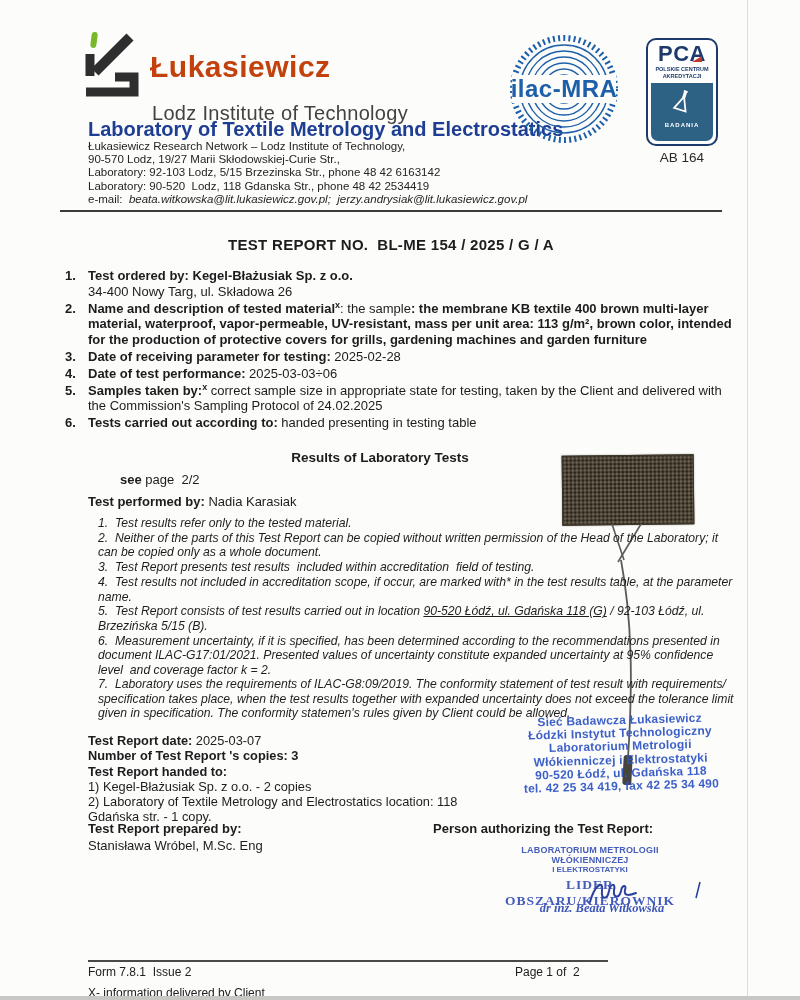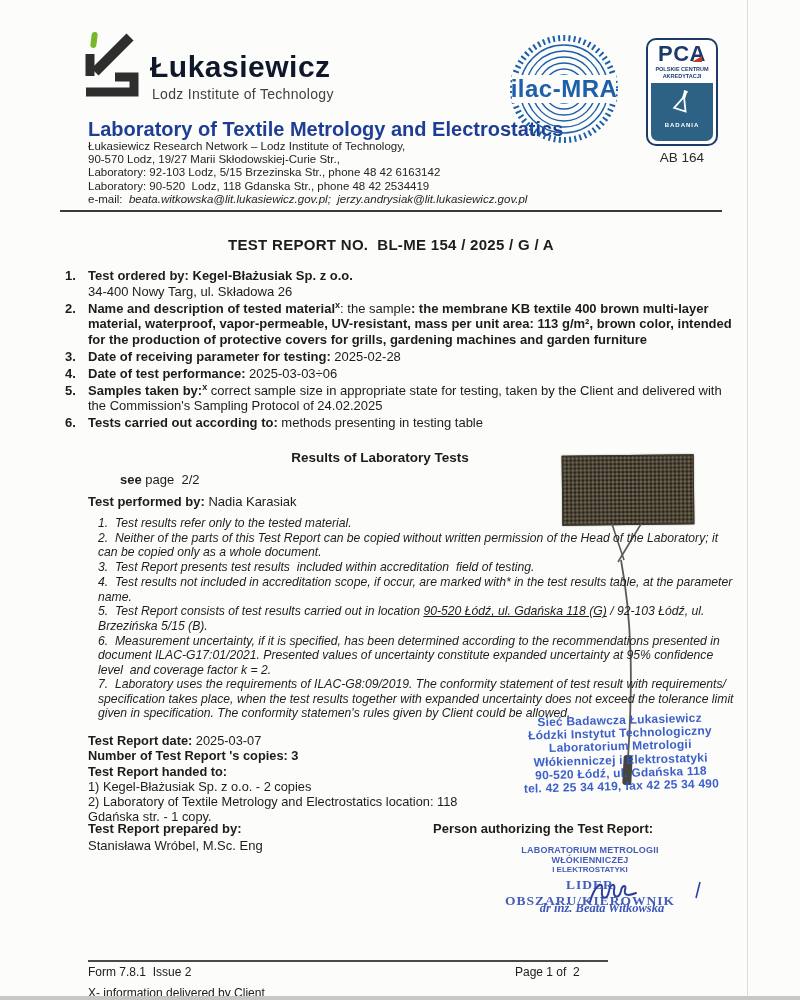--- a/index.html
+++ b/index.html
@@ -4,22 +4,22 @@
 <style>
   html,body{margin:0;padding:0;background:#e8e8e6;}
   .page{position:relative;width:800px;height:1000px;background:#fcfcfb;
         font-family:"Liberation Sans",sans-serif;color:#1c1c1c;overflow:hidden;}
   .abs{position:absolute;}
   .page [data-bind]{white-space:pre-wrap;}
   .b{font-weight:bold;}
   .i{font-style:italic;}
   .u{text-decoration:underline;}
   sup.x{font-size:9px;font-weight:bold;vertical-align:super;line-height:0;}
-  .brand{font-size:30px;font-weight:bold;color:#0f172a;letter-spacing:.5px;}
-  .brandsub{font-size:14px;color:#424242;letter-spacing:.3px;}
+  .brand{font-size:30px;font-weight:bold;color:#c2410c;letter-spacing:.5px;}
+  .brandsub{font-size:20px;color:#424242;letter-spacing:.3px;margin-top:16px;}
   .labname{font-size:20px;font-weight:bold;color:#1e3e94;}
   .addr{font-size:11.5px;line-height:13.2px;color:#242424;}
   .rule{background:#3a3a3a;height:2px;}
   .title{font-size:15px;font-weight:bold;text-align:center;letter-spacing:.3px;}
   .list{font-size:13px;line-height:15.8px;}
   .item{display:flex;margin-bottom:1px;}
   .num{width:23px;font-weight:bold;flex:0 0 23px;}
   .itext{flex:1;}
   .center{text-align:center;}
   .h2{font-size:13.5px;font-weight:bold;}
@@ -120,21 +120,21 @@
     <div class="item">
       <span class="num" data-bind="items.3.num">4.</span>
       <span class="itext"><span class="b" data-bind="items.3.bold">Date of test performance:</span><span data-bind="items.3.regular"> 2025-03-03÷06</span></span>
     </div>
     <div class="item">
       <span class="num" data-bind="items.4.num">5.</span>
       <span class="itext"><span class="b" data-bind="items.4.bold">Samples taken by:</span><sup class="x" data-bind="items.4.sup">x</sup><span data-bind="items.4.regular"> correct sample size in appropriate state for testing, taken by the Client and delivered with the Commission's Sampling Protocol of 24.02.2025</span></span>
     </div>
     <div class="item">
       <span class="num" data-bind="items.5.num">6.</span>
-      <span class="itext"><span class="b" data-bind="items.5.bold">Tests carried out according to:</span><span data-bind="items.5.regular"> methods presenting in testing table</span></span>
+      <span class="itext"><span class="b" data-bind="items.5.bold">Tests carried out according to:</span><span data-bind="items.5.regular"> handed presenting in testing table</span></span>
     </div>
   </div>
 
   <div class="abs h2 center" style="left:60px;top:450px;width:640px;" data-bind="results.heading">Results of Laboratory Tests</div>
   <div class="abs body13" style="left:88px;top:472px;margin-left:32px;">
     <span class="b" data-bind="results.see_bold">see</span><span data-bind="results.see_rest"> page  2/2</span>
   </div>
   <div class="abs body13" style="left:88px;top:494px;">
     <span class="b" data-bind="results.performed_label">Test performed by:</span><span data-bind="results.performed_name"> Nadia Karasiak</span>
   </div>

